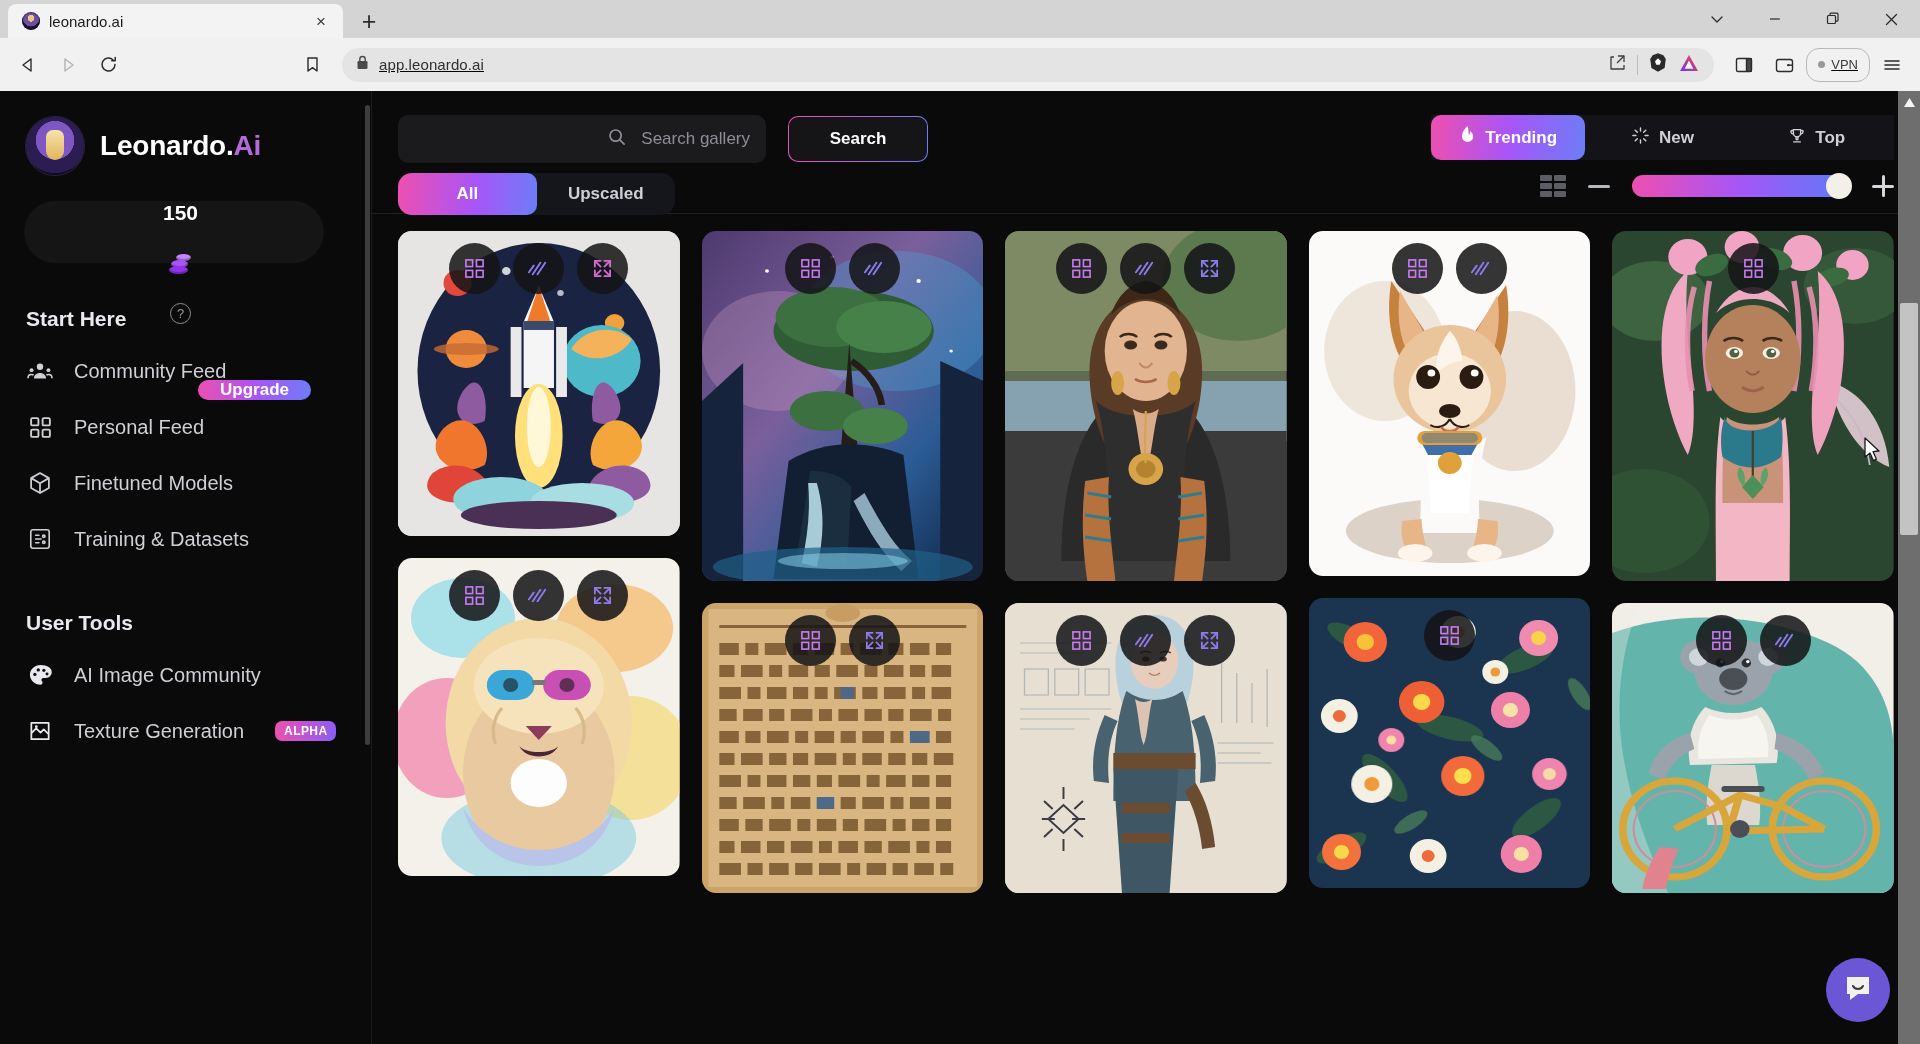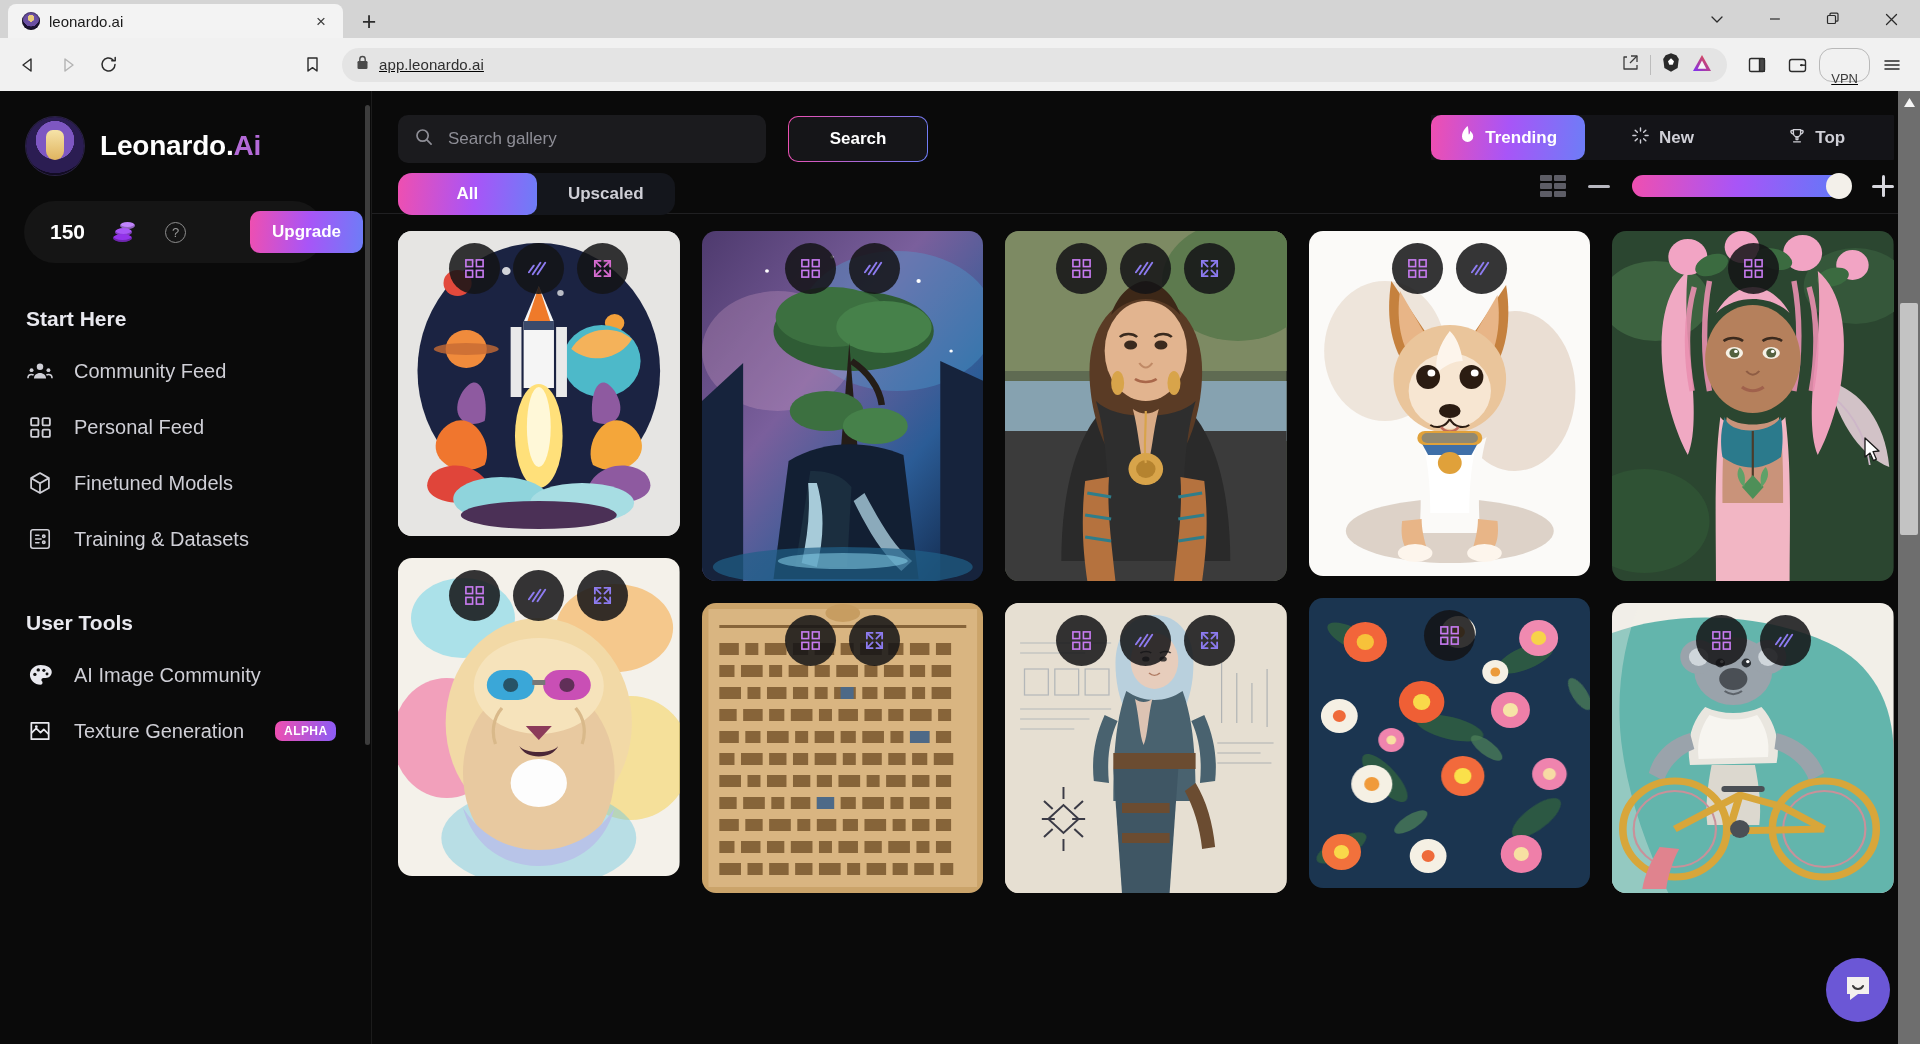--- a/index.html
+++ b/index.html
@@ -74,21 +74,21 @@
     padding: 0 14px;
     min-width: 0;
   }
   .omni-url { font-size: 15px; color: #2f2f2f; letter-spacing: .1px; }
   .omni-right { display:flex; align-items:center; gap: 10px; margin-left:auto; }
   .vdiv { width:1px; height:20px; background:#bcbcbc; }
   .vpn-pill {
     display:flex; align-items:center; gap:6px;
     height: 14px; padding: 16px 11px;
     border: 1px solid #b9b9b9; border-radius: 13px;
-    font-size: 13px; color:#3a3a3a;flex-direction:column;
+    font-size: 13px; color:#3a3a3a;
   }
   .vpn-dot { width:7px; height:7px; border-radius:50%; background:#9a9a9a; }
 
   
   .page { flex: 1; display: flex; background: #0a0a0a; position: relative; overflow: hidden; }
 
   
   .sidebar {
     width: 372px; flex-shrink: 0; background: #0a0a0a;
     position: relative; overflow: hidden;
@@ -106,21 +106,21 @@
     content:""; position:absolute; left:50%; top:22%; transform:translateX(-50%);
     width: 18px; height: 30px; border-radius: 9px 9px 12px 12px;
     background: linear-gradient(#f6e3a8, #e0b45f);
   }
   .brand-text { font-size: 28px; font-weight: 700; color: #ffffff; letter-spacing: -.2px; }
   .brand-text .ai { color: #b46ad8; }
 
   .credits {
     margin: 26px 0 0 24px; width: 300px; height: 62px;
     background: #151515; border-radius: 31px;
-    display: flex; align-items: center; padding: 0 13px 0 26px; gap: 28px;
+    display: flex; align-items: center; padding: 0 13px 0 26px; gap: 28px; flex-direction: column;
   }
   .credit-num { font-size: 21px; font-weight: 700; color: #fff; }
   .coin-icon { width: 24px; height: 22px; position: relative; flex-shrink:0; }
   .coin-icon i {
     position:absolute; display:block; border-radius:50%;
     background:#a855f7; box-shadow: inset 0 -2px 0 rgba(0,0,0,.25);
   }
   .coin-icon i:nth-child(1){ width:15px; height:7px; left:7px; top:1px; background:#c084fc;}
   .coin-icon i:nth-child(2){ width:17px; height:8px; left:2px; top:7px; background:#a855f7;}
   .coin-icon i:nth-child(3){ width:19px; height:8px; left:0px; top:13px; background:#9333ea;}
@@ -166,21 +166,21 @@
 
   
   .main { flex: 1; position: relative; background: #0a0a0a; overflow: hidden; min-width:0; }
   .toolbar {
     height: 123px; padding: 24px 26px 0 26px; position: relative;
     border-bottom: 1px solid #202022;
   }
   .tb-row1 { display: flex; align-items: center; gap: 22px; }
   .search-box {
     width: 368px; height: 48px; background: #1b1b1e; border-radius: 10px;
-    display: flex; align-items: center; gap: 14px; padding: 0 16px;
+    display: flex; align-items: center; gap: 14px; padding: 0 16px; justify-content: flex-end;
   }
   .search-ph { font-size: 17px; color: #8e8e96; }
   .search-btn {
     width: 140px; height: 46px; border-radius: 10px;
     background: #151518;
     border: 1.5px solid transparent;
     background-image: linear-gradient(#151518,#151518), linear-gradient(100deg,#ef4fb0,#6d7df7);
     background-origin: border-box; background-clip: padding-box, border-box;
     color: #fff; font-size: 17px; font-weight: 700;
     display: flex; align-items: center; justify-content: center;

